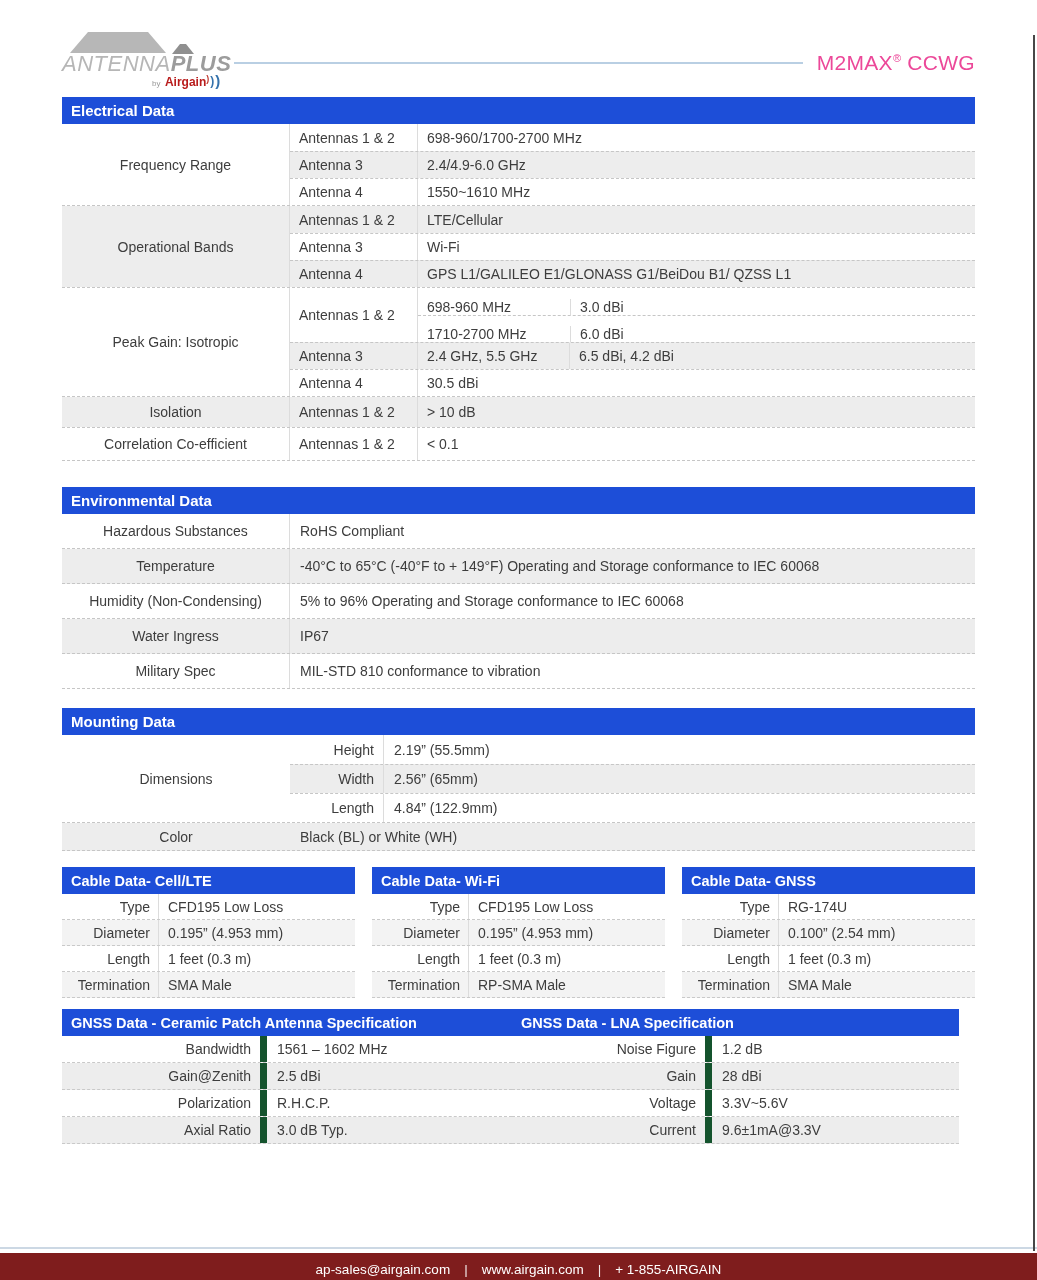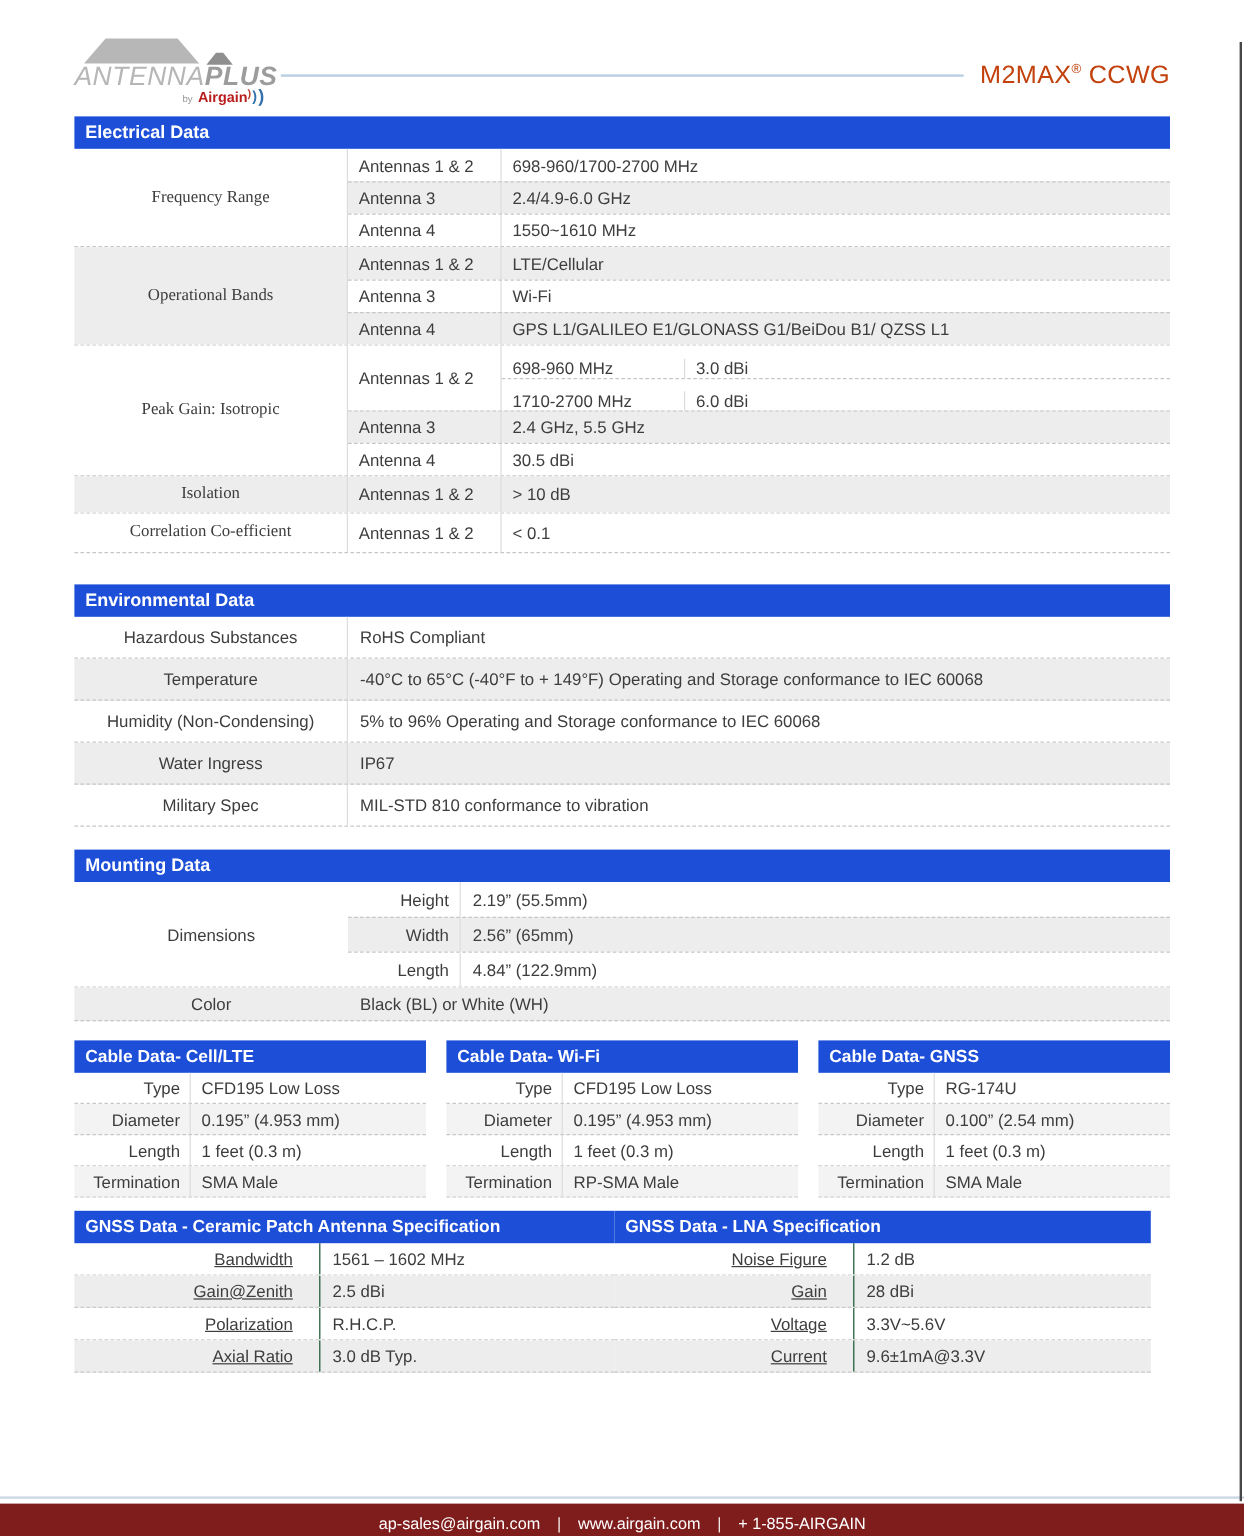--- a/index.html
+++ b/index.html
@@ -24,40 +24,40 @@
   .logo-antenna { color: #b6b6b6; font-weight: 400; }
   .logo-plus { color: #9c9c9c; font-weight: 700; }
   .logo-sub { position: absolute; left: 90px; top: 42px; white-space: nowrap; }
   .logo-by { font-size: 8px; color: #9a9a9a; }
   .logo-airgain { font-size: 12px; font-weight: 700; color: #b91c1c; }
   .arc { font-weight: 700; display: inline-block; }
   .arc0 { color: #bf3a30; font-size: 9px;  vertical-align: 4px; }
   .arc1 { color: #3572ac; font-size: 12px; vertical-align: 1px; margin-left: 1px; }
   .arc2 { color: #3572ac; font-size: 15px; vertical-align: 0; margin-left: 1px; }
   .brand-line { flex: 1; height: 2px; background: #b9cfe3; margin: 32px 14px 0 10px; }
-  .product { flex: 0 0 auto; margin-top: 21px; font-size: 21px; color: #c2410c;
+  .product { flex: 0 0 auto; margin-top: 21px; font-size: 21px; color: #ec4899;
     letter-spacing: 0.3px; white-space: nowrap; }
   .product .reg { font-size: 11px; vertical-align: 8px; }
   .product .model { margin-left: 6px; }
 
   
   .bar { height: 27px; background: #1d4ed8; color: #ffffff; font-weight: 700;
     font-size: 15px; display: flex; align-items: center; padding-left: 9px; }
   .bar-sm { font-size: 14.5px; }
 
   
   .g   { background: #ededed; }
   .gl  { background: #f3f3f3; }
 
   
   .sec-electrical { margin-top: 7px; }
   .et { font-size: 14px; }
   .et-group { display: flex; border-bottom: 1px dashed #c6c6c6; }
   .et-cat { flex: 0 0 228px; display: flex; align-items: center; justify-content: center;
-    text-align: center; border-right: 1px solid #dcdcdc; font-family: Liberation Serif, serif; }
+    text-align: center; border-right: 1px solid #dcdcdc; }
   .et-rows { flex: 1; display: flex; flex-direction: column; }
   .et-row { display: flex; height: 27px; }
   .et-row + .et-row, .et-row2 + .et-row { border-top: 1px dashed #c6c6c6; }
   .et-row.h30 { height: 30px; }
   .et-row.h32 { height: 32px; }
   .et-ant { flex: 0 0 127px; padding-left: 9px; display: flex; align-items: center; }
   .et-val { flex: 1; padding-left: 9px; border-left: 1px solid #dcdcdc;
     display: flex; align-items: center; }
   .et-row2 { display: flex; height: 54px; }
   .pg-col { flex: 1; display: flex; flex-direction: column; border-left: 1px solid #dcdcdc; }
@@ -99,21 +99,21 @@
   .c-label { flex: 0 0 97px; display: flex; align-items: center; justify-content: flex-end;
     padding-right: 8px; border-right: 1px solid #dcdcdc; }
   .c-val { flex: 1; display: flex; align-items: center; padding-left: 9px; }
 
   
   .gnss-wrap { display: flex; gap: 0; margin-top: 11px; }
   .gtable-a { flex: 0 0 450px; }
   .gtable-b { flex: 0 0 447px; }
   .gn-row { display: flex; height: 27px; border-bottom: 1px dashed #c9c9c9; font-size: 14px; }
   .gn-label { display: flex; align-items: center; justify-content: flex-end;
-    padding-right: 22px; border-right: 1px solid #14532d; text-decoration: underline; }
+    padding-right: 9px; border-right: 7px solid #14532d; }
   .gtable-a .gn-label { flex: 0 0 205px; }
   .gtable-b .gn-label { flex: 0 0 200px; }
   .gn-val { flex: 1; display: flex; align-items: center; padding-left: 10px; }
 
   
   .footer-line { position: absolute; left: 0; right: 0; bottom: 31px; height: 2px;
     background: #ccd8e4; }
   .footer-bar { position: absolute; left: 0; right: 0; bottom: 0; height: 27px;
     background: #7f1d1d; color: #ffffff; font-size: 13.5px;
     display: flex; justify-content: center; align-items: flex-end; padding-bottom: 3px; }
@@ -200,20 +200,21 @@
                 </div>
                 <div class="pg-row">
                   <div class="pg-freq">1710-2700 MHz</div>
                   <div class="pg-gain">6.0 dBi</div>
                 </div>
               </div>
             </div>
             <div class="et-row g">
               <div class="et-ant">Antenna 3</div>
               <div class="pg-freq bl">2.4 GHz, 5.5 GHz</div>
+              <div class="pg-gain">6.5 dBi, 4.2 dBi</div>
             </div>
             <div class="et-row">
               <div class="et-ant">Antenna 4</div>
               <div class="et-val">30.5 dBi</div>
             </div>
           </div>
         </div>
 
         <div class="et-group">
           <div class="et-cat g">Isolation</div>

